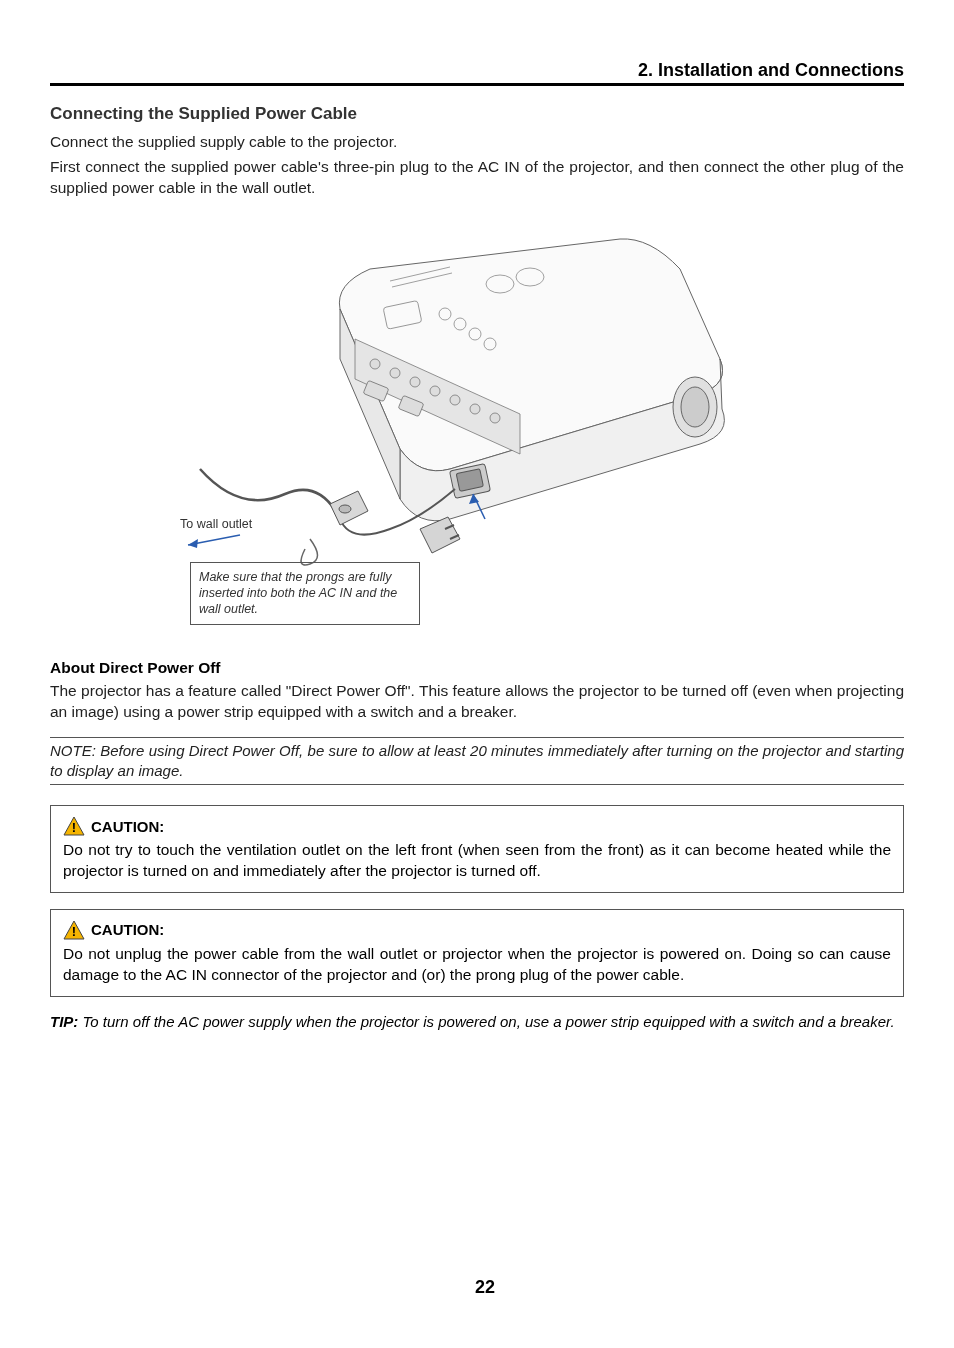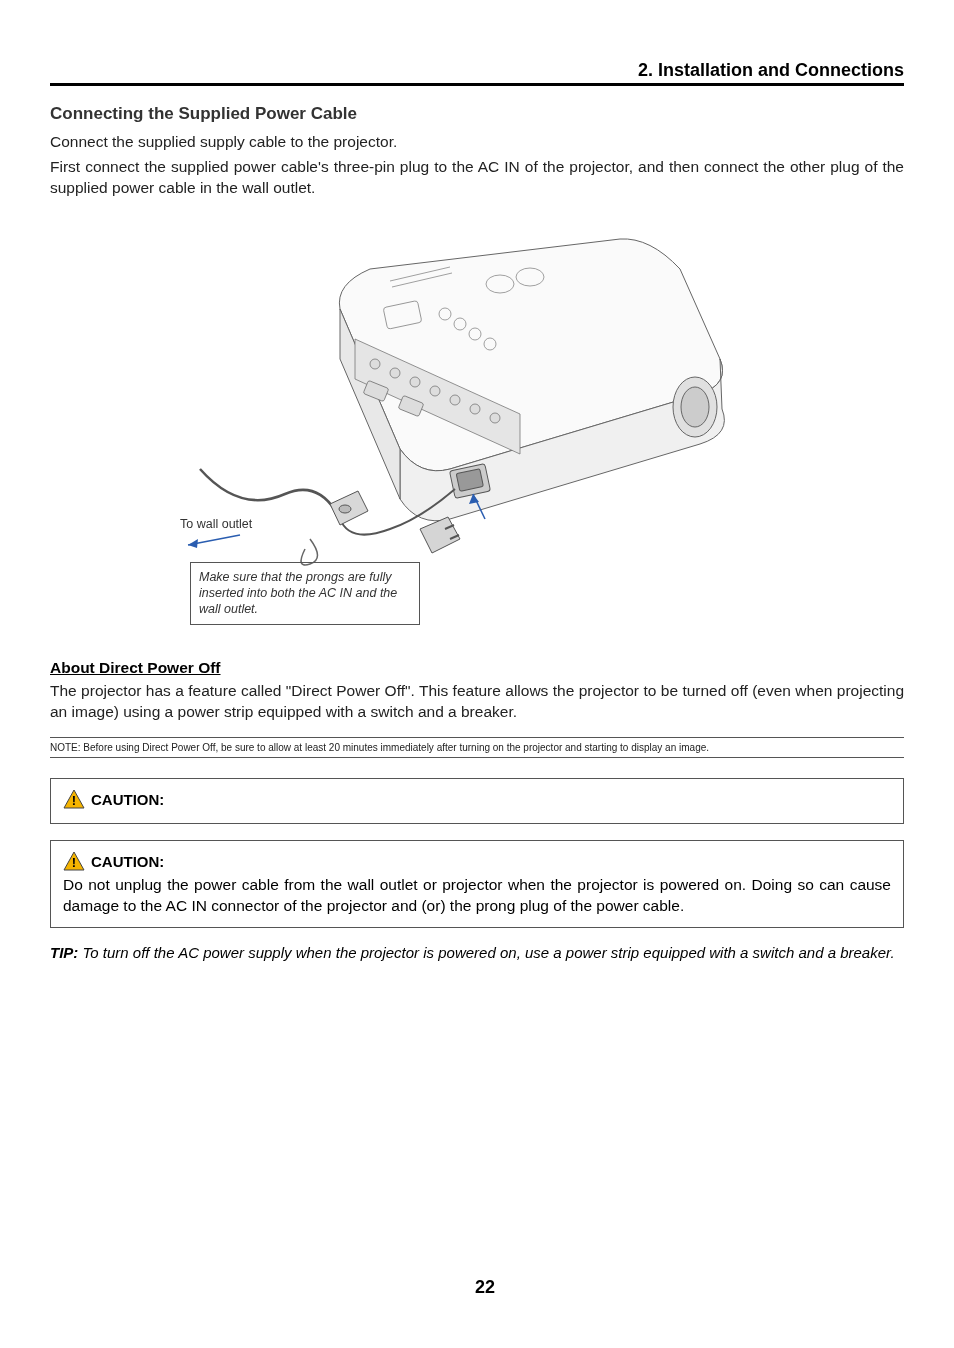--- a/index.html
+++ b/index.html
@@ -63,31 +63,31 @@
       border: 1px solid #555;
       padding: 6px 8px;
       width: 230px;
       line-height: 1.3;
     }
     .sub-heading {
       font-weight: bold;
       font-size: 15.5px;
       margin-top: 20px;
       margin-bottom: 4px;
-      text-decoration: underline;
     }
     .note-block {
       border-top: 1px solid #555;
       border-bottom: 1px solid #555;
       padding: 3px 0;
       margin-top: 14px;
       margin-bottom: 20px;
     }
     .note-text {
-      font-size: 10px;
+      font-style: italic;
+      font-size: 15px;
       color: #222;
       line-height: 1.35;
       text-align: justify;
     }
     .caution-box {
       border: 1px solid #555;
       padding: 10px 12px;
       margin-bottom: 16px;
     }
     .caution-header {
@@ -227,20 +227,21 @@
 </div>
 
 <div class="caution-box">
   <div class="caution-header">
     <svg class="caution-icon" viewBox="0 0 22 20">
       <polygon points="11,1 21,19 1,19" fill="#f5b400" stroke="#444" stroke-width="1"></polygon>
       <text x="11" y="16" text-anchor="middle" font-size="13" font-weight="bold" fill="#000">!</text>
     </svg>
     <span class="caution-label">CAUTION:</span>
   </div>
+  <div class="caution-text">Do not try to touch the ventilation outlet on the left front (when seen from the front) as it can become heated while the projector is turned on and immediately after the projector is turned off.</div>
 </div>
 
 <div class="caution-box">
   <div class="caution-header">
     <svg class="caution-icon" viewBox="0 0 22 20">
       <polygon points="11,1 21,19 1,19" fill="#f5b400" stroke="#444" stroke-width="1"></polygon>
       <text x="11" y="16" text-anchor="middle" font-size="13" font-weight="bold" fill="#000">!</text>
     </svg>
     <span class="caution-label">CAUTION:</span>
   </div>

